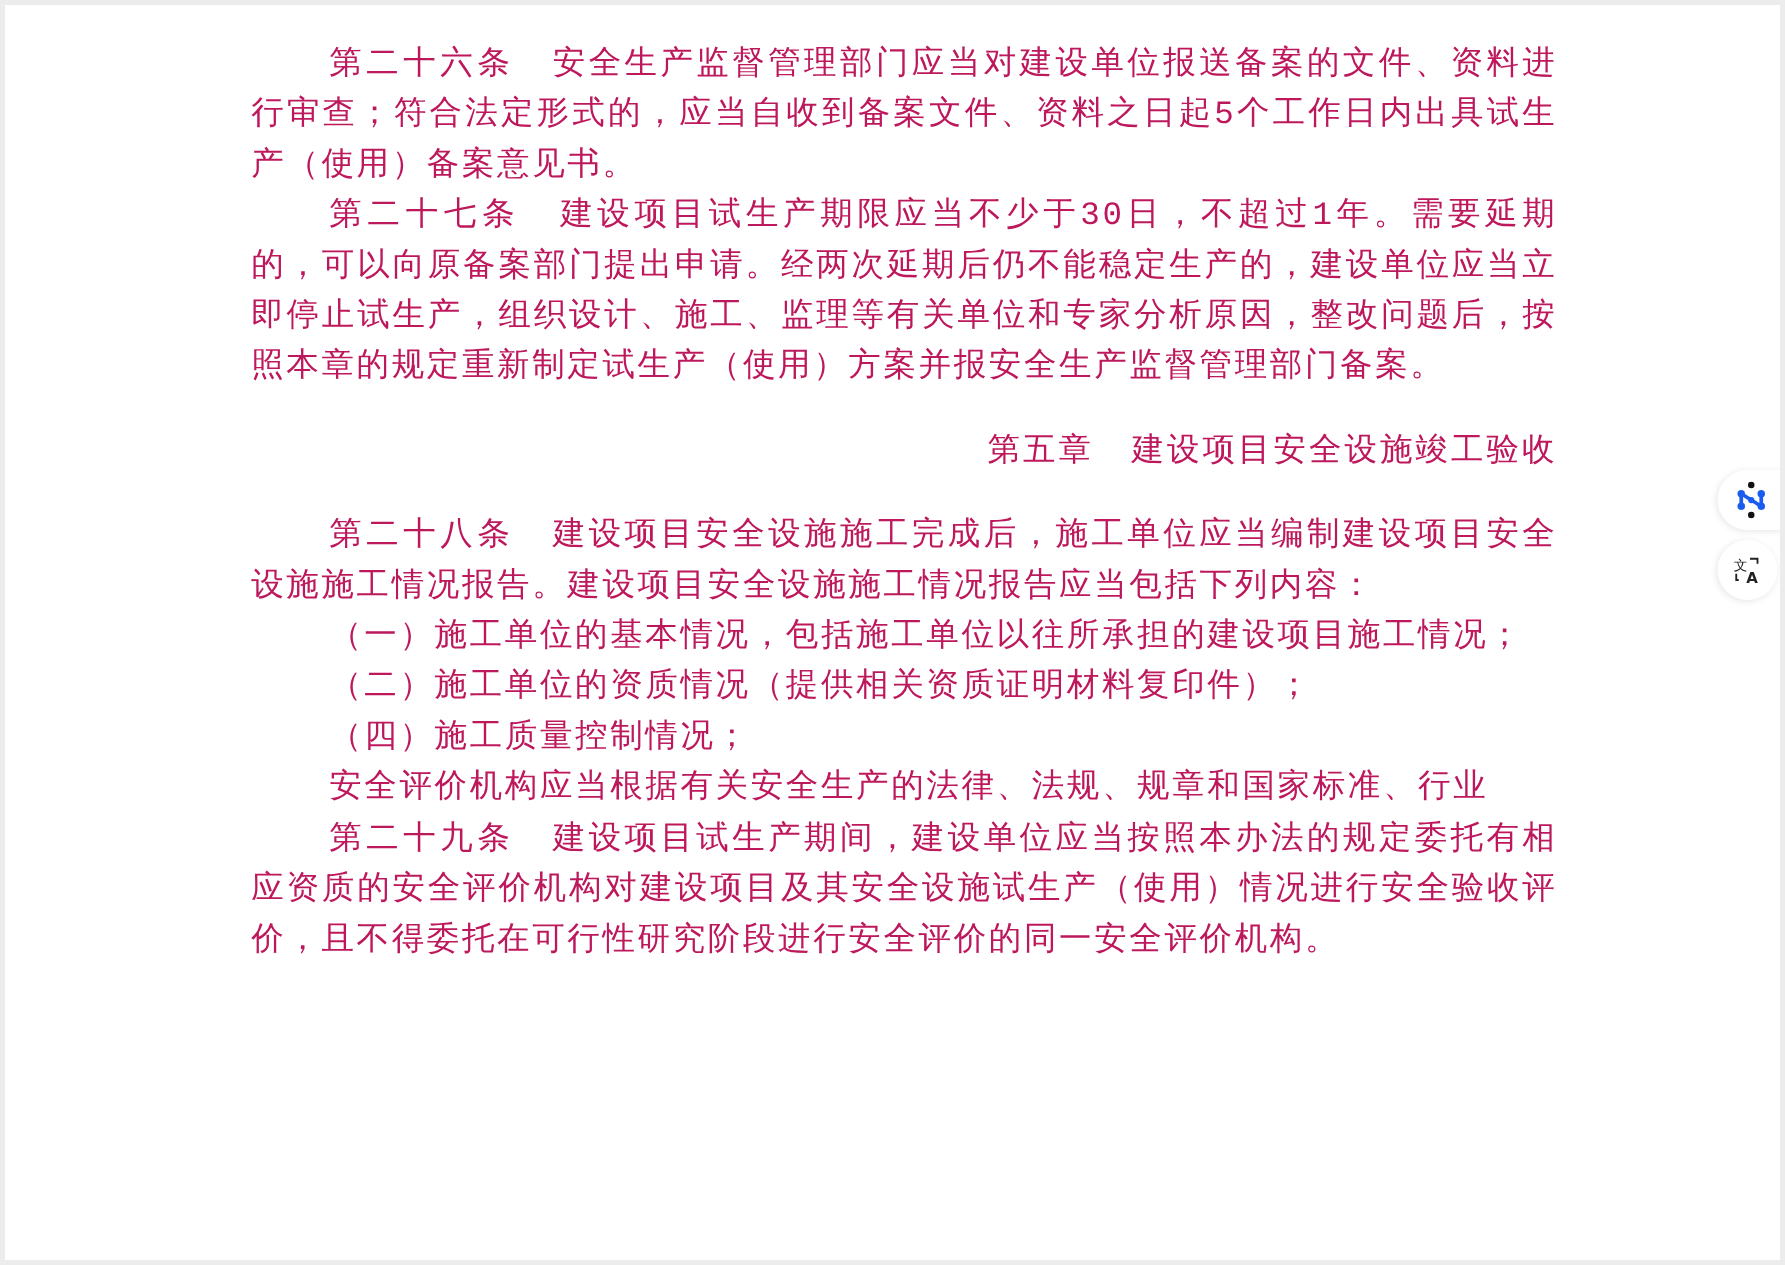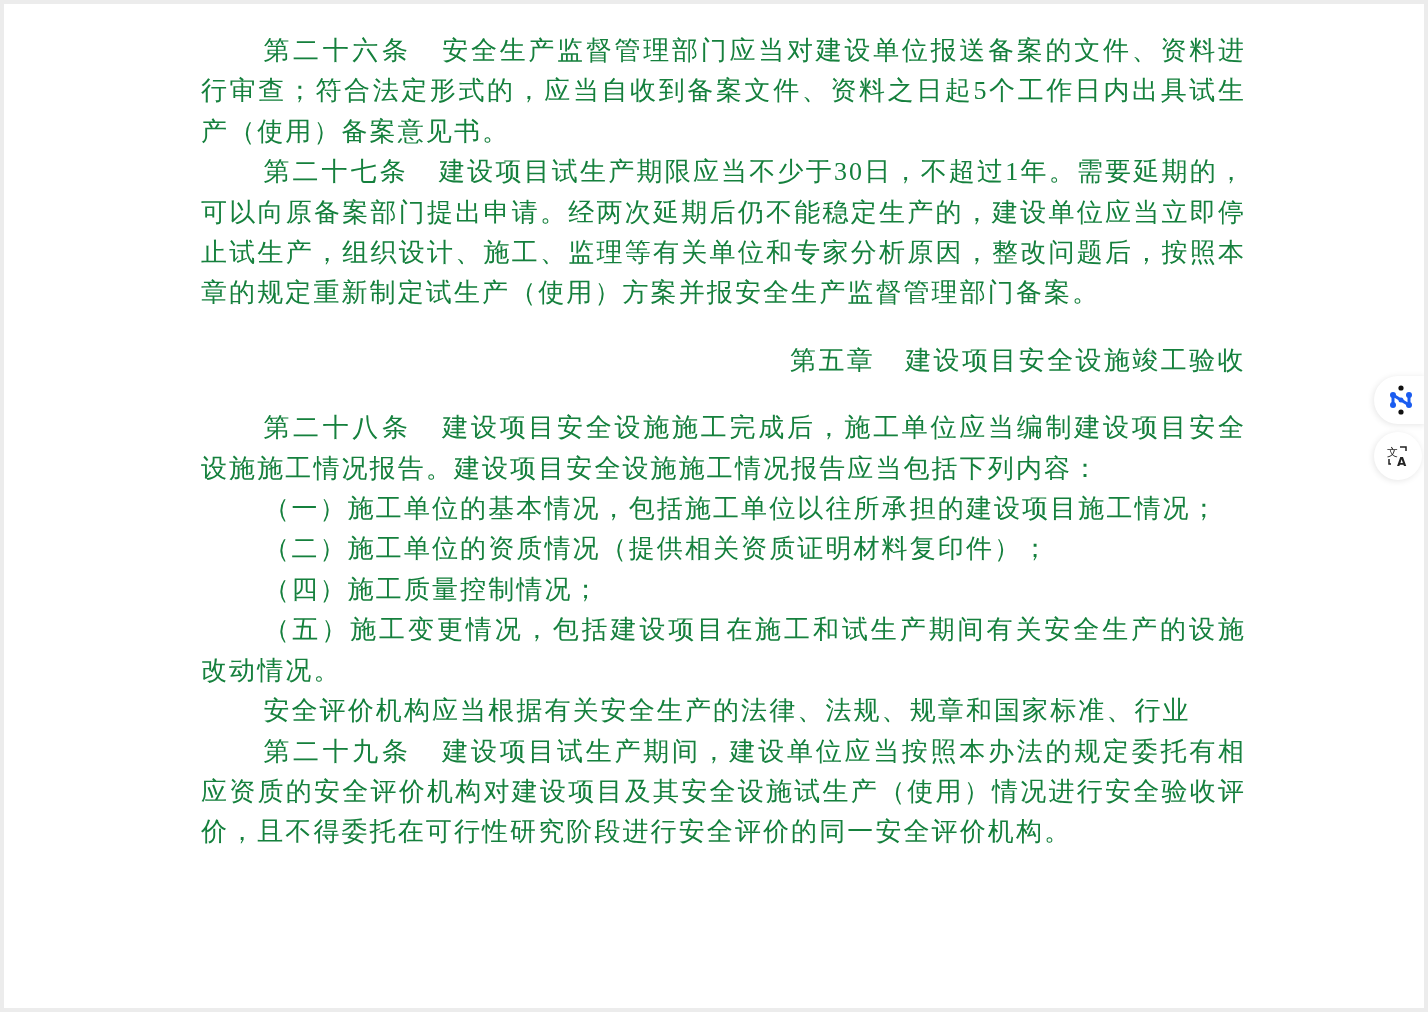--- a/index.html
+++ b/index.html
@@ -17,24 +17,24 @@
     width: 1420px;
     height: 1004px;
     background: #ffffff;
     overflow: hidden;
   }
   .doc {
     position: absolute;
     left: 197px;
     top: 27px;
     width: 1045px;
-    font-family: Liberation Serif, serif;
+    font-family: Liberation Mono, monospace;
     font-size: 26px;
     line-height: 40.4px;
-    color: #15803d;
+    color: #be185d;
     letter-spacing: 2.1px;
     text-align: justify;
   }
   .para {
     margin: 0;
     text-indent: 2.4em;
   }
   .item {
     margin: 0;
     text-indent: 2.4em;
@@ -94,21 +94,20 @@
 
     <p class="para"><span class="article-no">第二十七条</span><span class="gap"></span><span>建设项目试生产期限应当不少于30日，不超过1年。需要延期的，可以向原备案部门提出申请。经两次延期后仍不能稳定生产的，建设单位应当立即停止试生产，组织设计、施工、监理等有关单位和专家分析原因，整改问题后，按照本章的规定重新制定试生产（使用）方案并报安全生产监督管理部门备案。</span></p>
 
     <p class="chapter"><span>第五章</span><span class="gap"></span><span>建设项目安全设施竣工验收</span></p>
 
     <p class="para"><span class="article-no">第二十八条</span><span class="gap"></span><span>建设项目安全设施施工完成后，施工单位应当编制建设项目安全设施施工情况报告。建设项目安全设施施工情况报告应当包括下列内容：</span></p>
 
     <p class="item">（一）施工单位的基本情况，包括施工单位以往所承担的建设项目施工情况；</p>
     <p class="item">（二）施工单位的资质情况（提供相关资质证明材料复印件）；</p>
     <p class="item">（四）施工质量控制情况；</p>
-    <p class="item">（五）施工变更情况，包括建设项目在施工和试生产期间有关安全生产的设施改动情况。</p>
 
     <p class="para">安全评价机构应当根据有关安全生产的法律、法规、规章和国家标准、行业</p>
 
     <p class="para"><span class="article-no">第二十九条</span><span class="gap"></span><span>建设项目试生产期间，建设单位应当按照本办法的规定委托有相应资质的安全评价机构对建设项目及其安全设施试生产（使用）情况进行安全验收评价，且不得委托在可行性研究阶段进行安全评价的同一安全评价机构。</span></p>
   </div>
 
   <div class="float-tools">
     <div class="tool-btn">
       <span>
         <svg width="26" height="30" viewBox="0 0 26 30">

